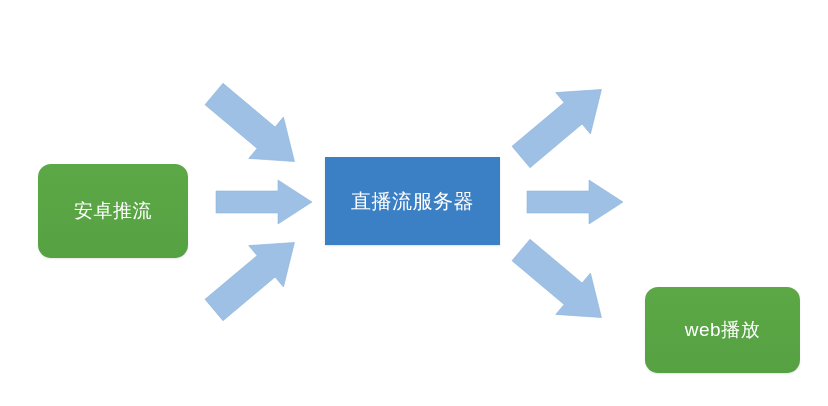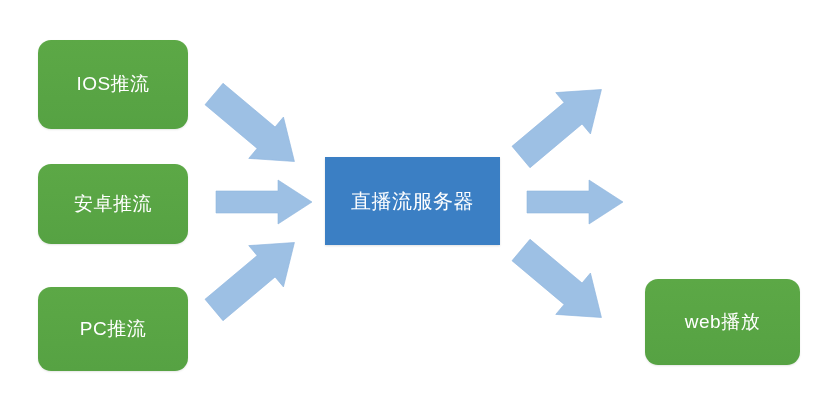--- a/index.html
+++ b/index.html
@@ -52,39 +52,33 @@
     fill: #9dc0e4;
     stroke: #8fb6de;
     stroke-width: 0.6;
   }
 </style>
 </head>
 <body>
 
 <div id="canvas">
 
-  <div class="node node-green" style="left:38px; top:40px; width:150px; height:89px;">
-    <span>IOS推流</span>
-  </div>
 
-  <div class="node node-green" style="left:38px; top:164px; width:150px; height:80px;">
+  <div class="node node-green" style="left:38px; top:164px; width:150px; height:94px;">
     <span>安卓推流</span>
   </div>
 
-  <div class="node node-green" style="left:38px; top:287px; width:150px; height:84px;">
-    <span>PC推流</span>
-  </div>
 
   <div class="node node-blue" style="left:325px; top:157px; width:175px; height:88px;">
     <span>直播流服务器</span>
   </div>
 
 
 
-  <div class="node node-green" style="left:645px; top:279px; width:155px; height:86px;">
+  <div class="node node-green" style="left:645px; top:287px; width:155px; height:86px;">
     <span>web播放</span>
   </div>
 
   <svg class="arrow-layer" viewBox="0 0 828 406">
 
     <g transform="translate(214,94) rotate(40)">
       <polygon class="arrow-shape" points="0,-14 68,-14 68,-27 105,0 68,27 68,14 0,14"></polygon>
     </g>
 
     <g transform="translate(216,202)">

